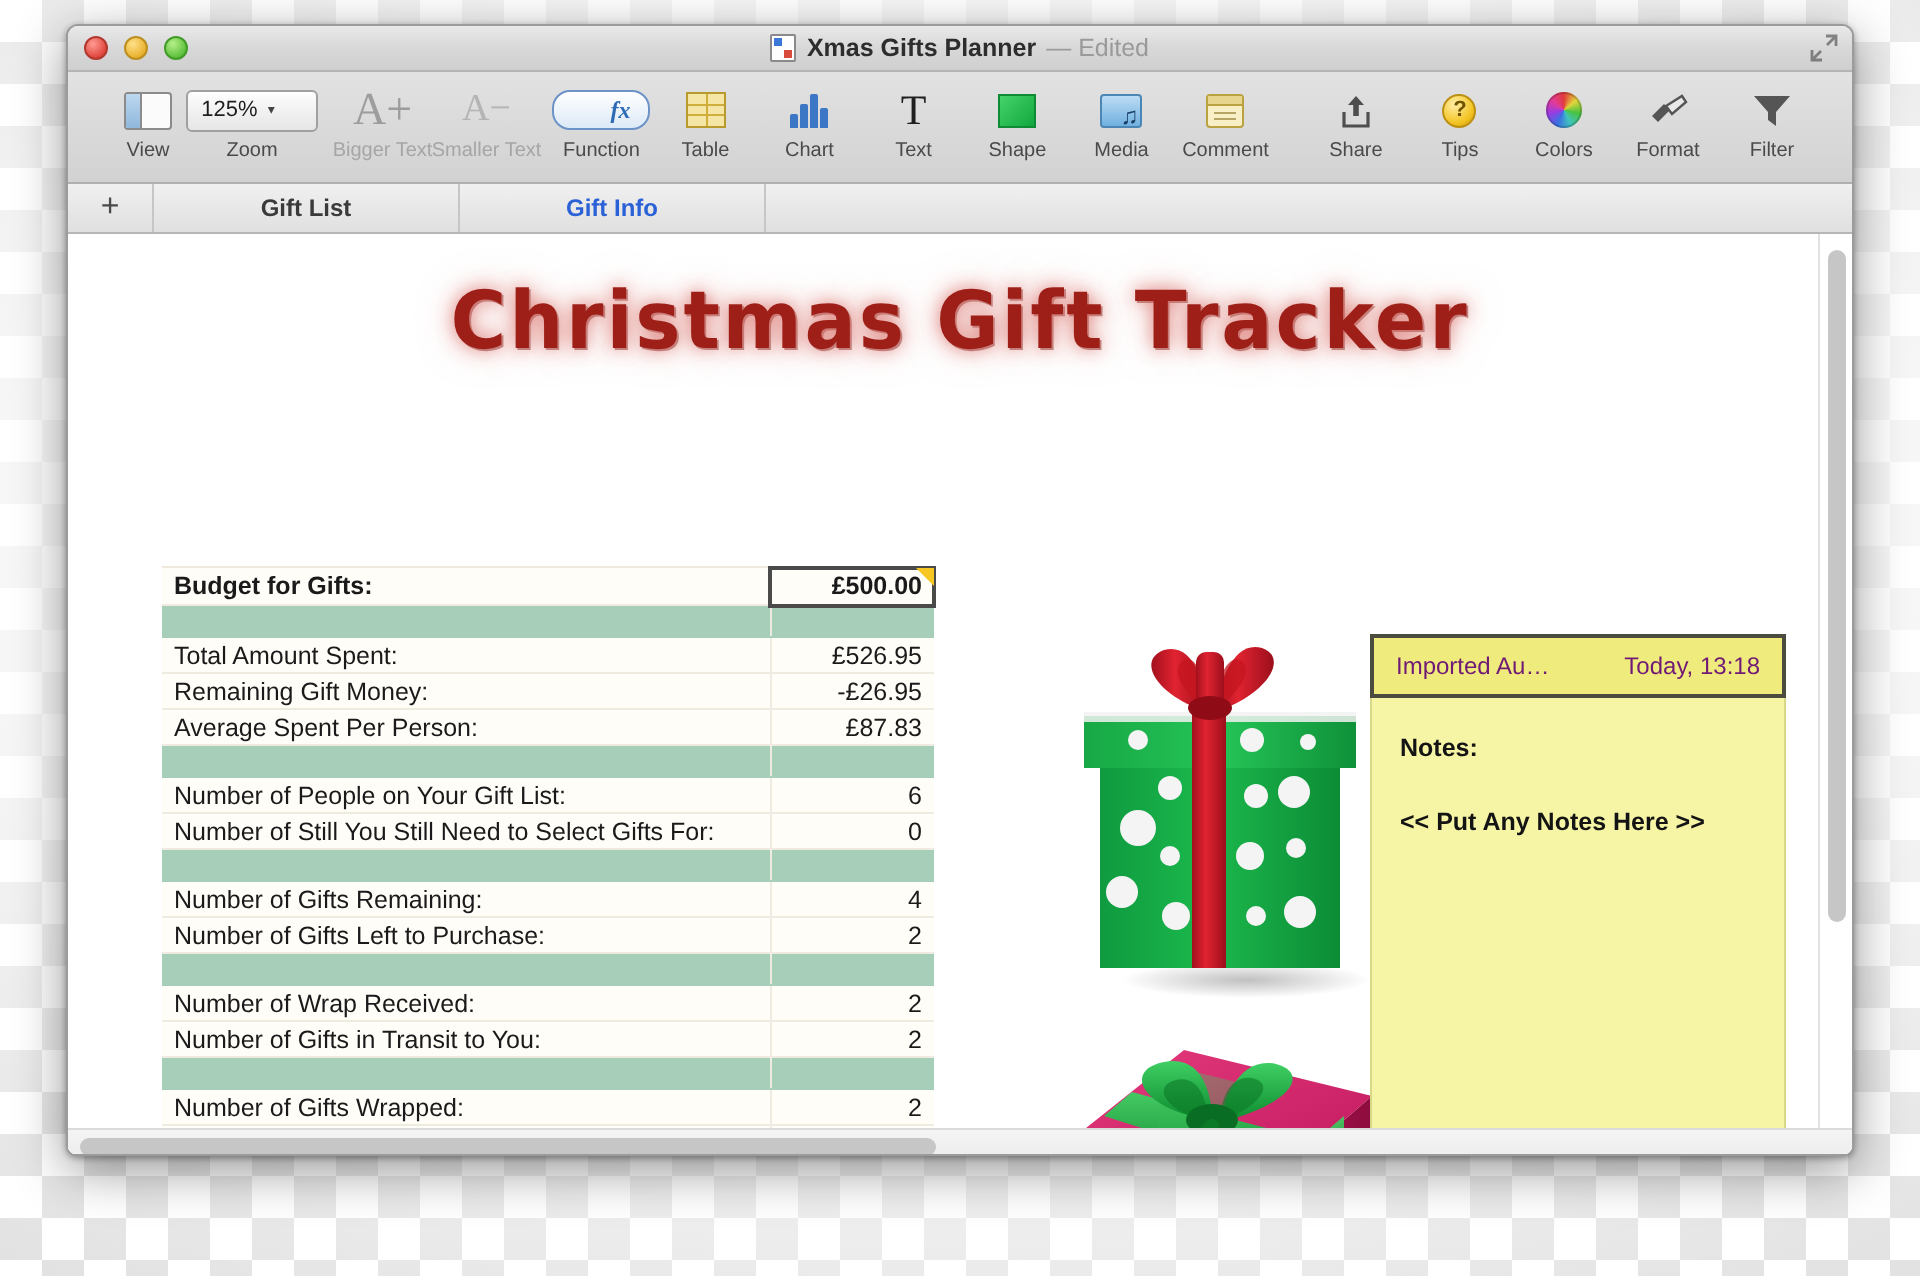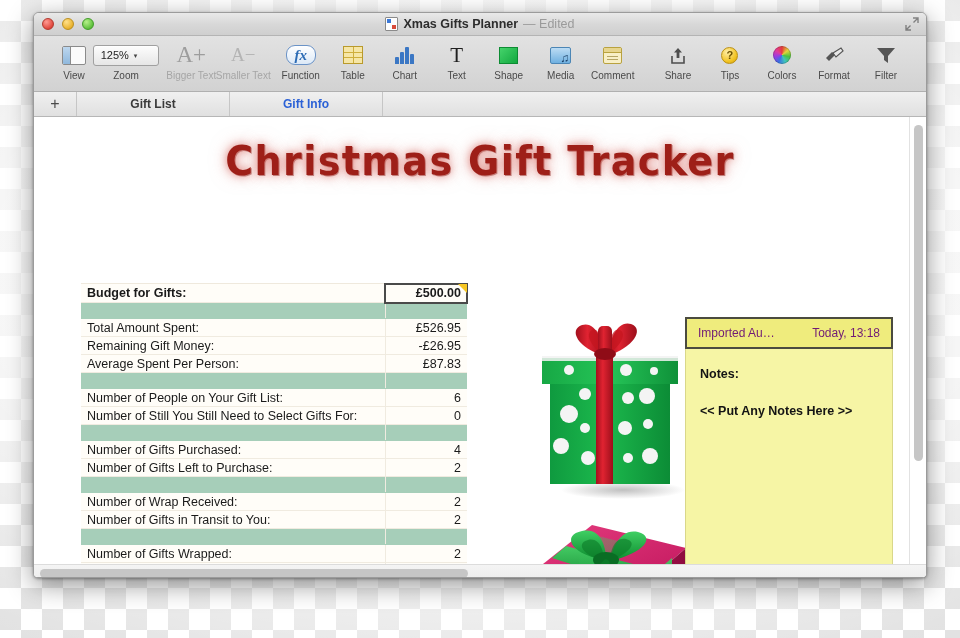--- a/index.html
+++ b/index.html
@@ -189,23 +189,23 @@
   .small-a{ font-size: 19px; color: #b4b4b4; line-height: 26px; font-family: "Liberation Serif", serif; }
 
   .icon-fx {
     width: 28px; height: 18px;
     border-radius: 9px;
     border: 1px solid #6b93c7;
     background: linear-gradient(to bottom, #ffffff, #dce9f7);
     color: #2d6cb5;
     font-style: italic;
     font-weight: bold;
-    font-size: 15px;
+    font-size: 12px;
     font-family: "Liberation Serif", serif;
-    display: flex; align-items: center; justify-content: center;
+    display: flex; align-items: center; justify-content: center; padding-left: 19px;
   }
   .icon-table {
     width: 20px; height: 18px;
     border: 1px solid #b99a2c;
     background: #f6e6a6;
     position: relative;
     box-sizing: border-box;
   }
   .icon-table::before, .icon-table::after {
     content: ""; position: absolute; background: #cfae3c;
@@ -656,21 +656,21 @@
           <tr>
             <td class="lbl">Number of Still You Still Need to Select Gifts For:</td>
             <td class="val">0</td>
           </tr>
           <tr class="sep">
               <td class="lbl"></td>
               <td class="val"></td>
             </tr>
 
           <tr>
-            <td class="lbl">Number of Gifts Purchased:</td>
+            <td class="lbl">Number of Gifts Remaining:</td>
             <td class="val">4</td>
           </tr>
           <tr>
             <td class="lbl">Number of Gifts Left to Purchase:</td>
             <td class="val">2</td>
           </tr>
           <tr class="sep">
               <td class="lbl"></td>
               <td class="val"></td>
             </tr>

